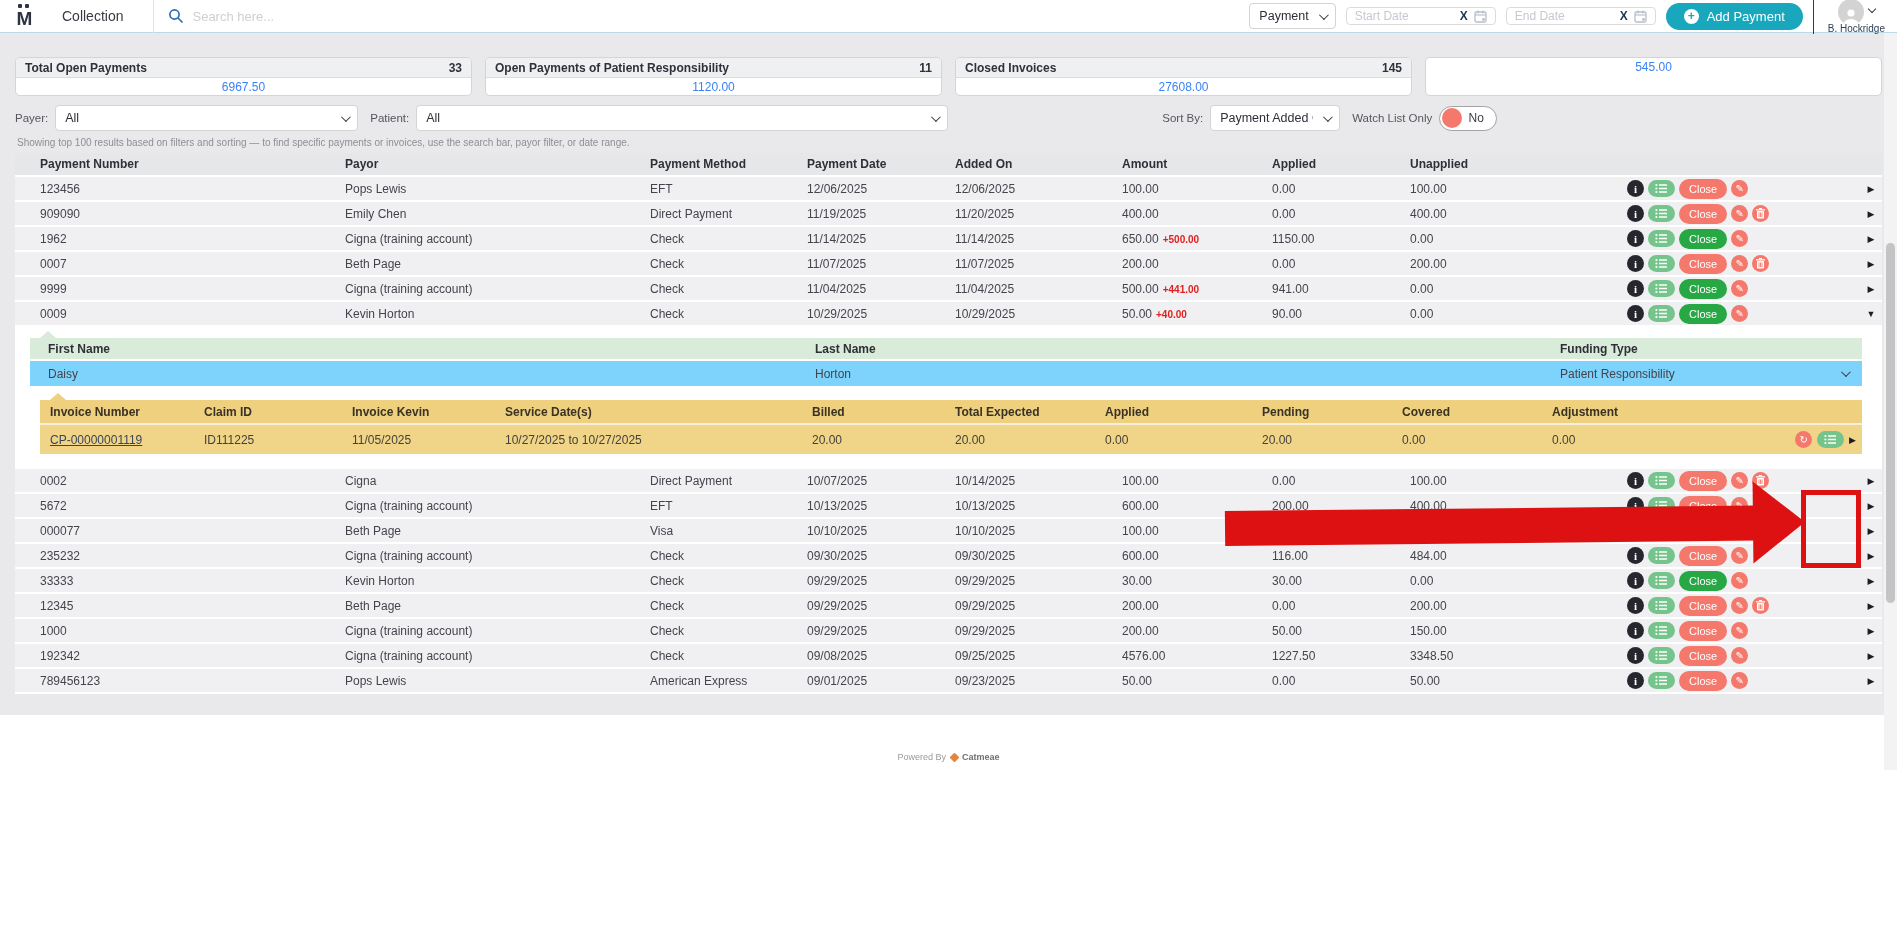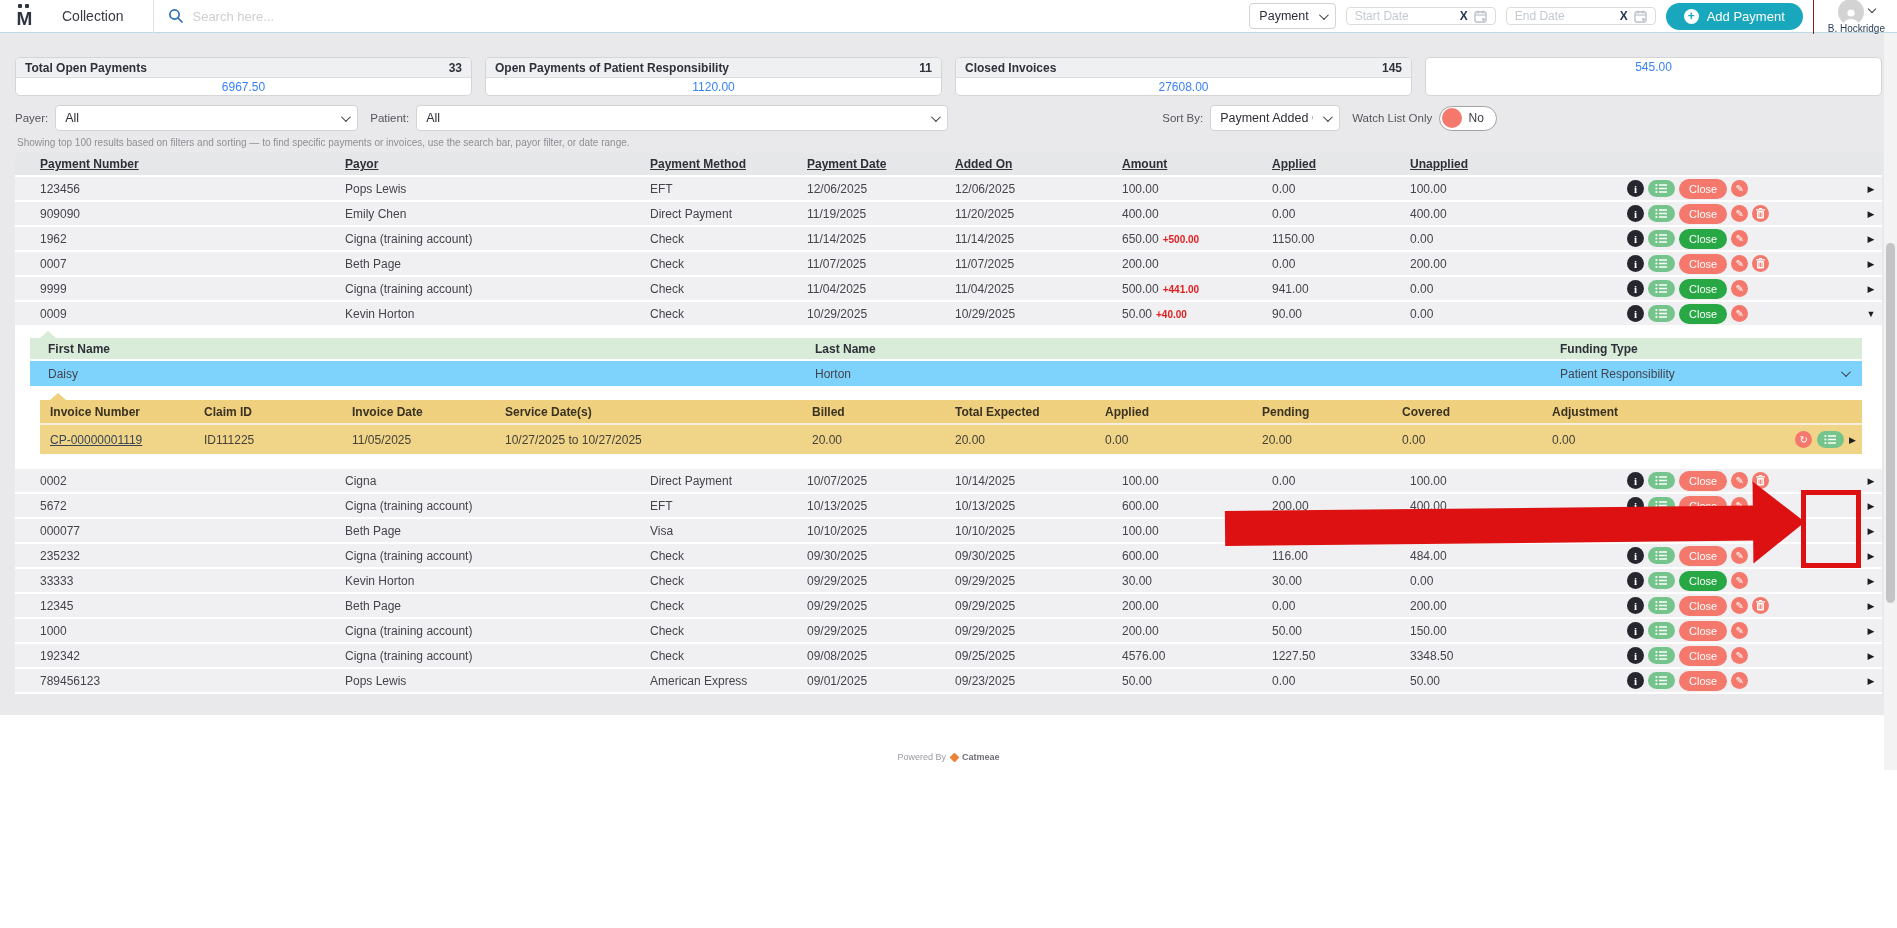--- a/index.html
+++ b/index.html
@@ -51,21 +51,21 @@
   .sel-sort { width:130px; }
   .sel-sort .sel-text, .sel-patient .sel-text, .sel-payer .sel-text { overflow:hidden; white-space:nowrap; flex:1; }
   .toggle { width:58px; height:25px; border:1px solid #a3a3a3; border-radius:13px; background:#fff; display:flex; align-items:center; padding:2px 6px 2px 2px; cursor:pointer; }
   .knob { width:20px; height:20px; border-radius:50%; background:#f4786c; }
   .toggle-text { flex:1; text-align:center; font-size:12px; color:#3c3c46; }
 
   .note { font-size:10px; color:#8e8e95; margin:6px 0 5px 2px; }
 
   
   .pgrid { display:grid; grid-template-columns:305px 305px 157px 148px 167px 150px 138px 217px 1fr 22px; padding-left:25px; align-items:center; }
-  .phead { background:#e6e7e9; border-bottom:2px solid #fff; height:24px; font-weight:bold; font-size:12px; color:#2f2f38;text-decoration:underline; }
+  .phead { background:#e6e7e9; border-bottom:2px solid #fff; height:24px; font-weight:bold; font-size:12px; color:#2f2f38; }
   .prow  { background:#f0f0f2; border-bottom:2px solid #fff; height:25px; font-size:12px; color:#44444d; }
   .amt-extra { color:#e02020; font-size:10px; margin-left:4px; font-weight:bold; }
   .actions { display:flex; align-items:center; gap:4px; }
   .icon-btn { border:none; cursor:pointer; display:flex; align-items:center; justify-content:center; font-family:"Liberation Sans",sans-serif; }
   .info-btn { width:17px; height:17px; border-radius:50%; background:#26262e; color:#fff; font-size:11px; font-weight:bold; font-family:"Liberation Serif",serif; }
   .list-btn { width:27px; height:17px; border-radius:9px; background:#74c48b; }
   .close-pill { height:20px; border-radius:10px; color:#fff; font-size:11px; padding:0 10px; }
   .close-salmon { background:#f4786c; }
   .close-green  { background:#28a745; }
   .round-salmon { width:17px; height:17px; border-radius:50%; background:#f4786c; color:#fff; font-size:10px; }
@@ -434,21 +434,21 @@
               <span class="chev"></span>
             </span>
           </div>
         </div>
 
         <div class="invoice-table">
           <div class="caret caret-gold"></div>
           <div class="ihead igrid">
             <span>Invoice Number</span>
             <span>Claim ID</span>
-            <span>Invoice Date</span>
+            <span>Invoice Kevin</span>
             <span>Service Date(s)</span>
             <span>Billed</span>
             <span>Total Expected</span>
             <span>Applied</span>
             <span>Pending</span>
             <span>Covered</span>
             <span>Adjustment</span>
             <span></span>
           </div>
           <div class="irow igrid">

